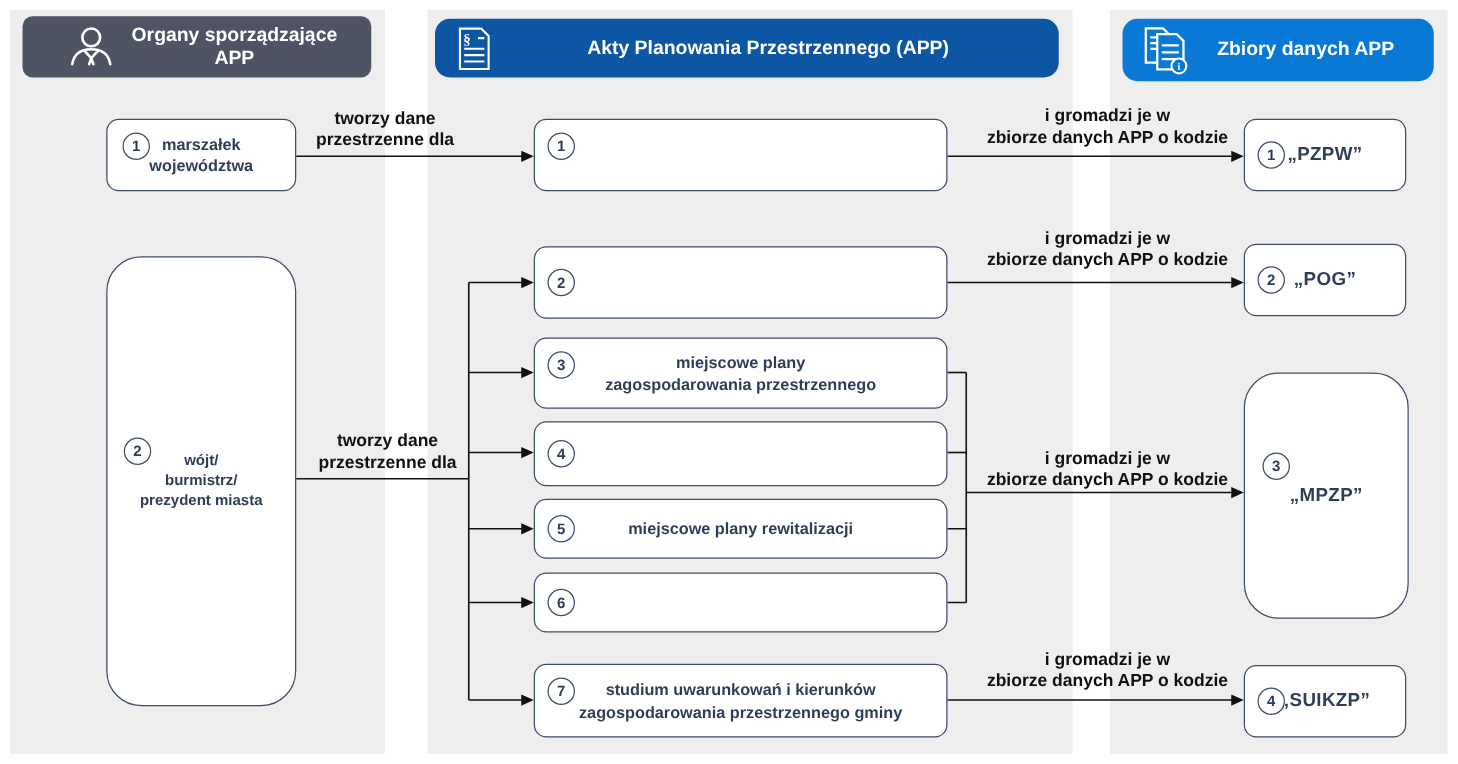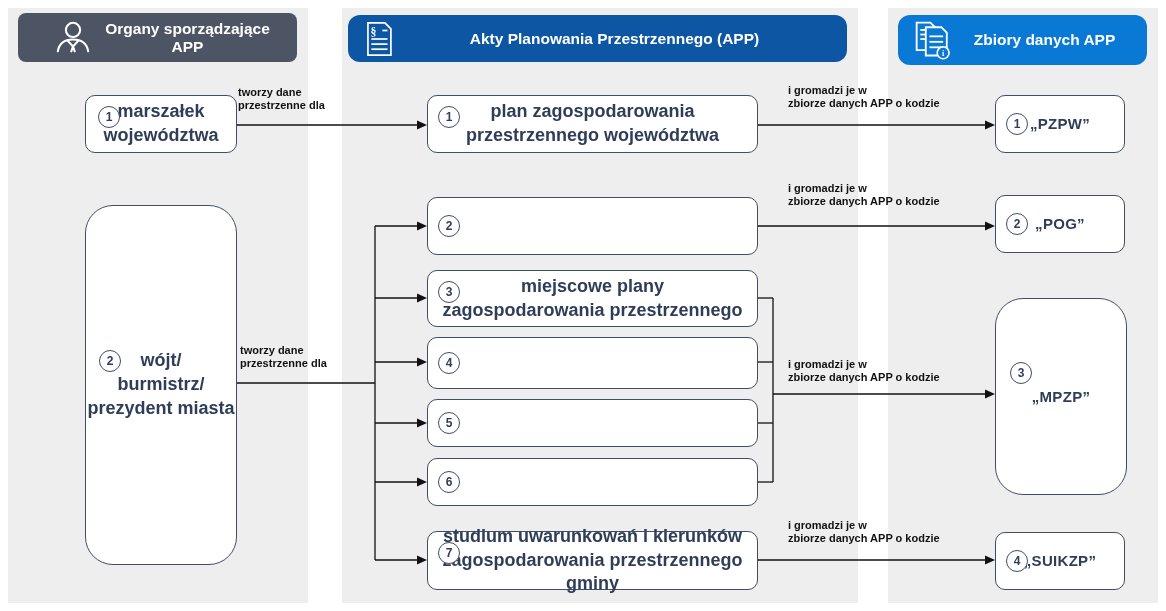--- a/index.html
+++ b/index.html
@@ -14,51 +14,51 @@
   .hdr{position:absolute;display:flex;align-items:center;color:#ffffff;font-weight:700;
        font-size:15.5px;box-sizing:border-box;}
   .hdr .htxt{flex:1;text-align:center;padding-right:14px;}
   .hdr.organs{left:18px;top:13px;width:279px;height:49px;background:#4d5565;border-radius:8px;padding-left:22px;}
   .hdr.acts{left:348px;top:15px;width:499px;height:47px;background:#0d56a4;border-radius:12px;}
   .hdr.datasets{left:898px;top:15px;width:249px;height:50px;background:#0a79d6;border-radius:12px;}
   .hicon{margin-left:14px;display:flex;align-items:center;}
 
   .node{position:absolute;background:#ffffff;border:1.5px solid #3e4e66;border-radius:10px;
         box-sizing:border-box;display:flex;align-items:center;justify-content:center;}
-  .node .lbl{width:100%;text-align:center;font-weight:700;font-size:18px;line-height:1.32;
+  .node .lbl{width:100%;text-align:center;font-weight:700;font-size:13px;line-height:1.32;
              color:#2e3e58;white-space:pre-line;}
   .num{position:absolute;left:10px;top:calc(50% - 11px);width:22px;height:22px;border:1.4px solid #3e4e66;
        border-radius:50%;display:flex;align-items:center;justify-content:center;
        font-size:12px;font-weight:700;color:#2e3e58;box-sizing:border-box;background:#fff;}
   .node.ml .num{top:10px;}
   .round{border-radius:28px;}
 
   .org1{left:85px;top:95px;width:152px;height:58px;}
   .org1 .num{left:12px;top:12px;}
   .org2{left:85px;top:205px;width:152px;height:360px;}
   .org2 .num{left:13px;top:144px;}
-  .org2 .lbl{font-size:18px;}
+  .org2 .lbl{font-size:12px;}
 
   .act1{left:427px;top:95px;width:331px;height:58px;}
   .act2{left:427px;top:197px;width:331px;height:58px;}
   .act3{left:427px;top:270px;width:331px;height:57px;}
   .act4{left:427px;top:337px;width:331px;height:52px;}
   .act5{left:427px;top:399px;width:331px;height:48px;}
   .act6{left:427px;top:458px;width:331px;height:48px;}
   .act7{left:427px;top:531px;width:331px;height:59px;}
 
   .ds{width:130px;}
   .ds .lbl{font-size:15px;letter-spacing:.3px;}
   .ds1{left:995px;top:95px;height:58px;}
   .ds2{left:995px;top:195px;height:58px;}
   .ds3{left:995px;top:298px;width:132px;height:197px;}
   .ds3 .num{left:14px;top:63px;}
   .ds4{left:995px;top:532px;height:58px;}
 
-  .elabel{position:absolute;text-align:left;font-size:11px;font-weight:700;color:#111111;
+  .elabel{position:absolute;text-align:center;font-size:14px;font-weight:700;color:#111111;
           line-height:1.18;white-space:pre-line;}
   .cre1{left:238px;top:86px;width:140px;}
   .cre2{left:240px;top:344px;width:140px;}
   .st1{left:788px;top:84px;width:196px;}
   .st2{left:788px;top:182px;width:196px;}
   .st3{left:788px;top:358px;width:196px;}
   .st4{left:788px;top:519px;width:196px;}
 </style>
 </head>
 <body>
@@ -162,36 +162,35 @@
   </div>
   <div class="node org2 round">
     <span class="num">2</span>
     <span class="lbl">wójt/
 burmistrz/
 prezydent miasta</span>
   </div>
 
   <div class="node act1 ml">
     <span class="num">1</span>
-    <span class="lbl">plan zagospodarowania
-przestrzennego województwa</span>
   </div>
   <div class="node act2">
     <span class="num">2</span>
   </div>
   <div class="node act3 ml">
     <span class="num">3</span>
     <span class="lbl">miejscowe plany
 zagospodarowania przestrzennego</span>
   </div>
   <div class="node act4">
     <span class="num">4</span>
   </div>
   <div class="node act5">
     <span class="num">5</span>
+    <span class="lbl">miejscowe plany rewitalizacji</span>
   </div>
   <div class="node act6">
     <span class="num">6</span>
   </div>
   <div class="node act7 ml">
     <span class="num">7</span>
     <span class="lbl">studium uwarunkowań i kierunków
 zagospodarowania przestrzennego gminy</span>
   </div>
 

